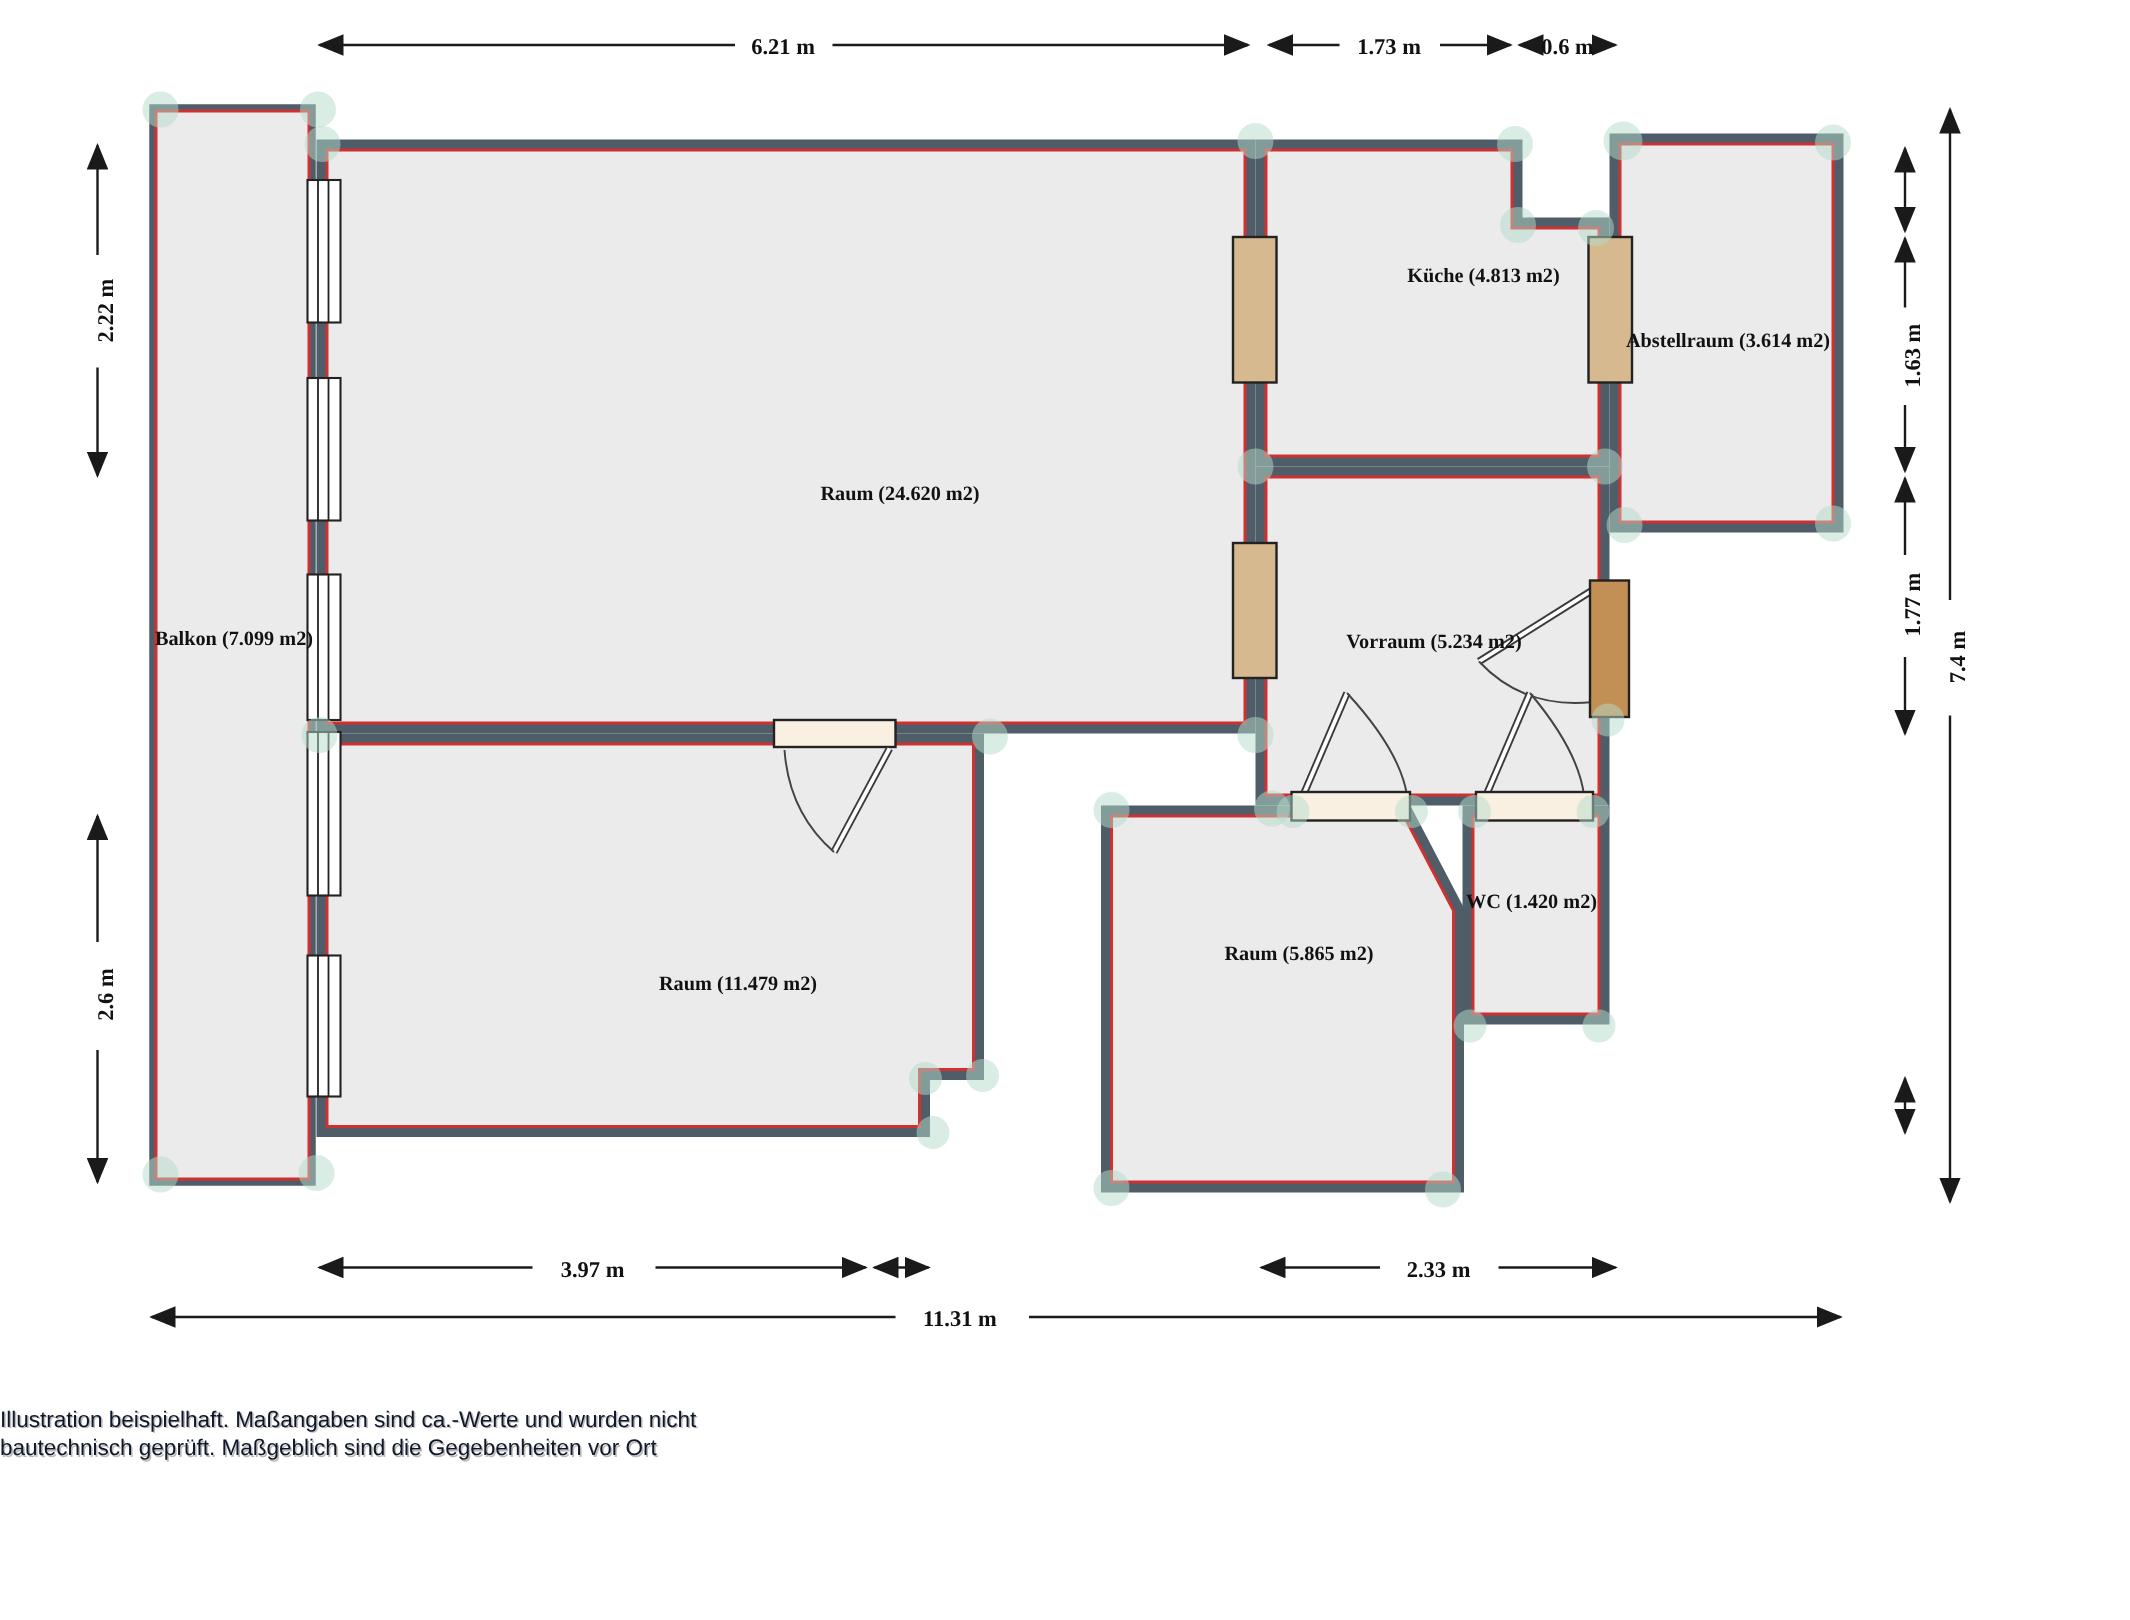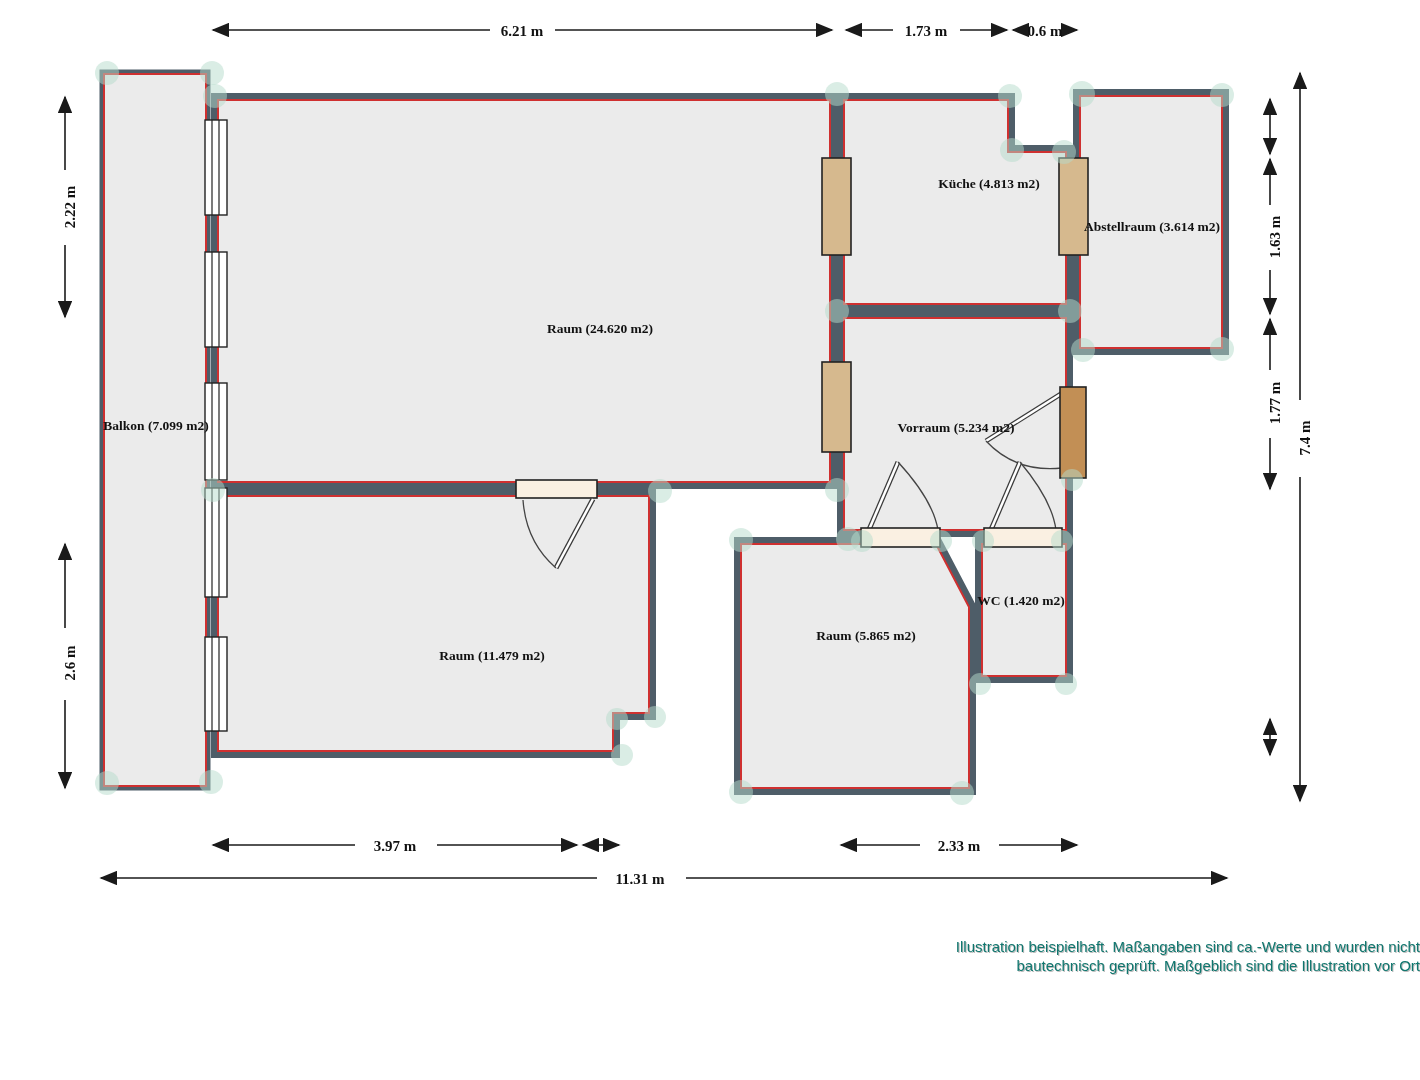--- a/index.html
+++ b/index.html
@@ -14,22 +14,22 @@
   .roomfill{fill:#ebebeb;stroke:#cf3030;stroke-width:2;stroke-linejoin:miter;}
   .window{fill:#ffffff;stroke:#222;stroke-width:1.4;}
   .winline{stroke:#222;stroke-width:1.2;}
   .door-tan{fill:#d6b98e;stroke:#222;stroke-width:1.6;}
   .door-entry{fill:#c28f55;stroke:#222;stroke-width:1.6;}
   .door-slab{fill:#faf0e2;stroke:#222;stroke-width:1.6;}
   .leaf-dark{stroke:#3a3a3a;stroke-width:5;fill:none;}
   .leaf-light{stroke:#ffffff;stroke-width:2.5;fill:none;}
   .swing{stroke:#444;stroke-width:1.3;fill:none;}
   .dot{fill:#b5dccb;opacity:0.5;}
-  .footer{position:absolute;left:0;top:938px;width:100%;text-align:right;
-          font:15px "Liberation Sans",sans-serif;color:#0f766e;line-height:1.25;
+  .footer{position:absolute;left:0;top:938px;width:100%;text-align:left;
+          font:15px "Liberation Sans",sans-serif;color:#0f172a;line-height:1.25;
           text-shadow:1px 1px 0 #bbb;}
 </style>
 </head>
 <body>
 
 <div class="stage">
 <svg width="1420" height="1080" viewBox="0 0 1420 1080">
   <defs>
     <marker id="arr" orient="auto-start-reverse" markerWidth="11" markerHeight="9" refX="10" refY="4.5">
       <path d="M0,0 L11,4.5 L0,9 z" fill="#1a1a1a"></path>
@@ -236,15 +236,15 @@
     <g>
       <line class="dim-line" x1="597" y1="878" x2="101" y2="878" marker-end="url(#arr)"></line>
       <line class="dim-line" x1="686" y1="878" x2="1227" y2="878" marker-end="url(#arr)"></line>
       <text class="dim-label" x="640" y="884">11.31 m</text>
     </g>
   </g>
 </svg>
 
 <div class="footer">
   <div>Illustration beispielhaft. Maßangaben sind ca.-Werte und wurden nicht</div>
-  <div>bautechnisch geprüft. Maßgeblich sind die Illustration vor Ort</div>
+  <div>bautechnisch geprüft. Maßgeblich sind die Gegebenheiten vor Ort</div>
 </div>
 </div>
 
 </body></html>

